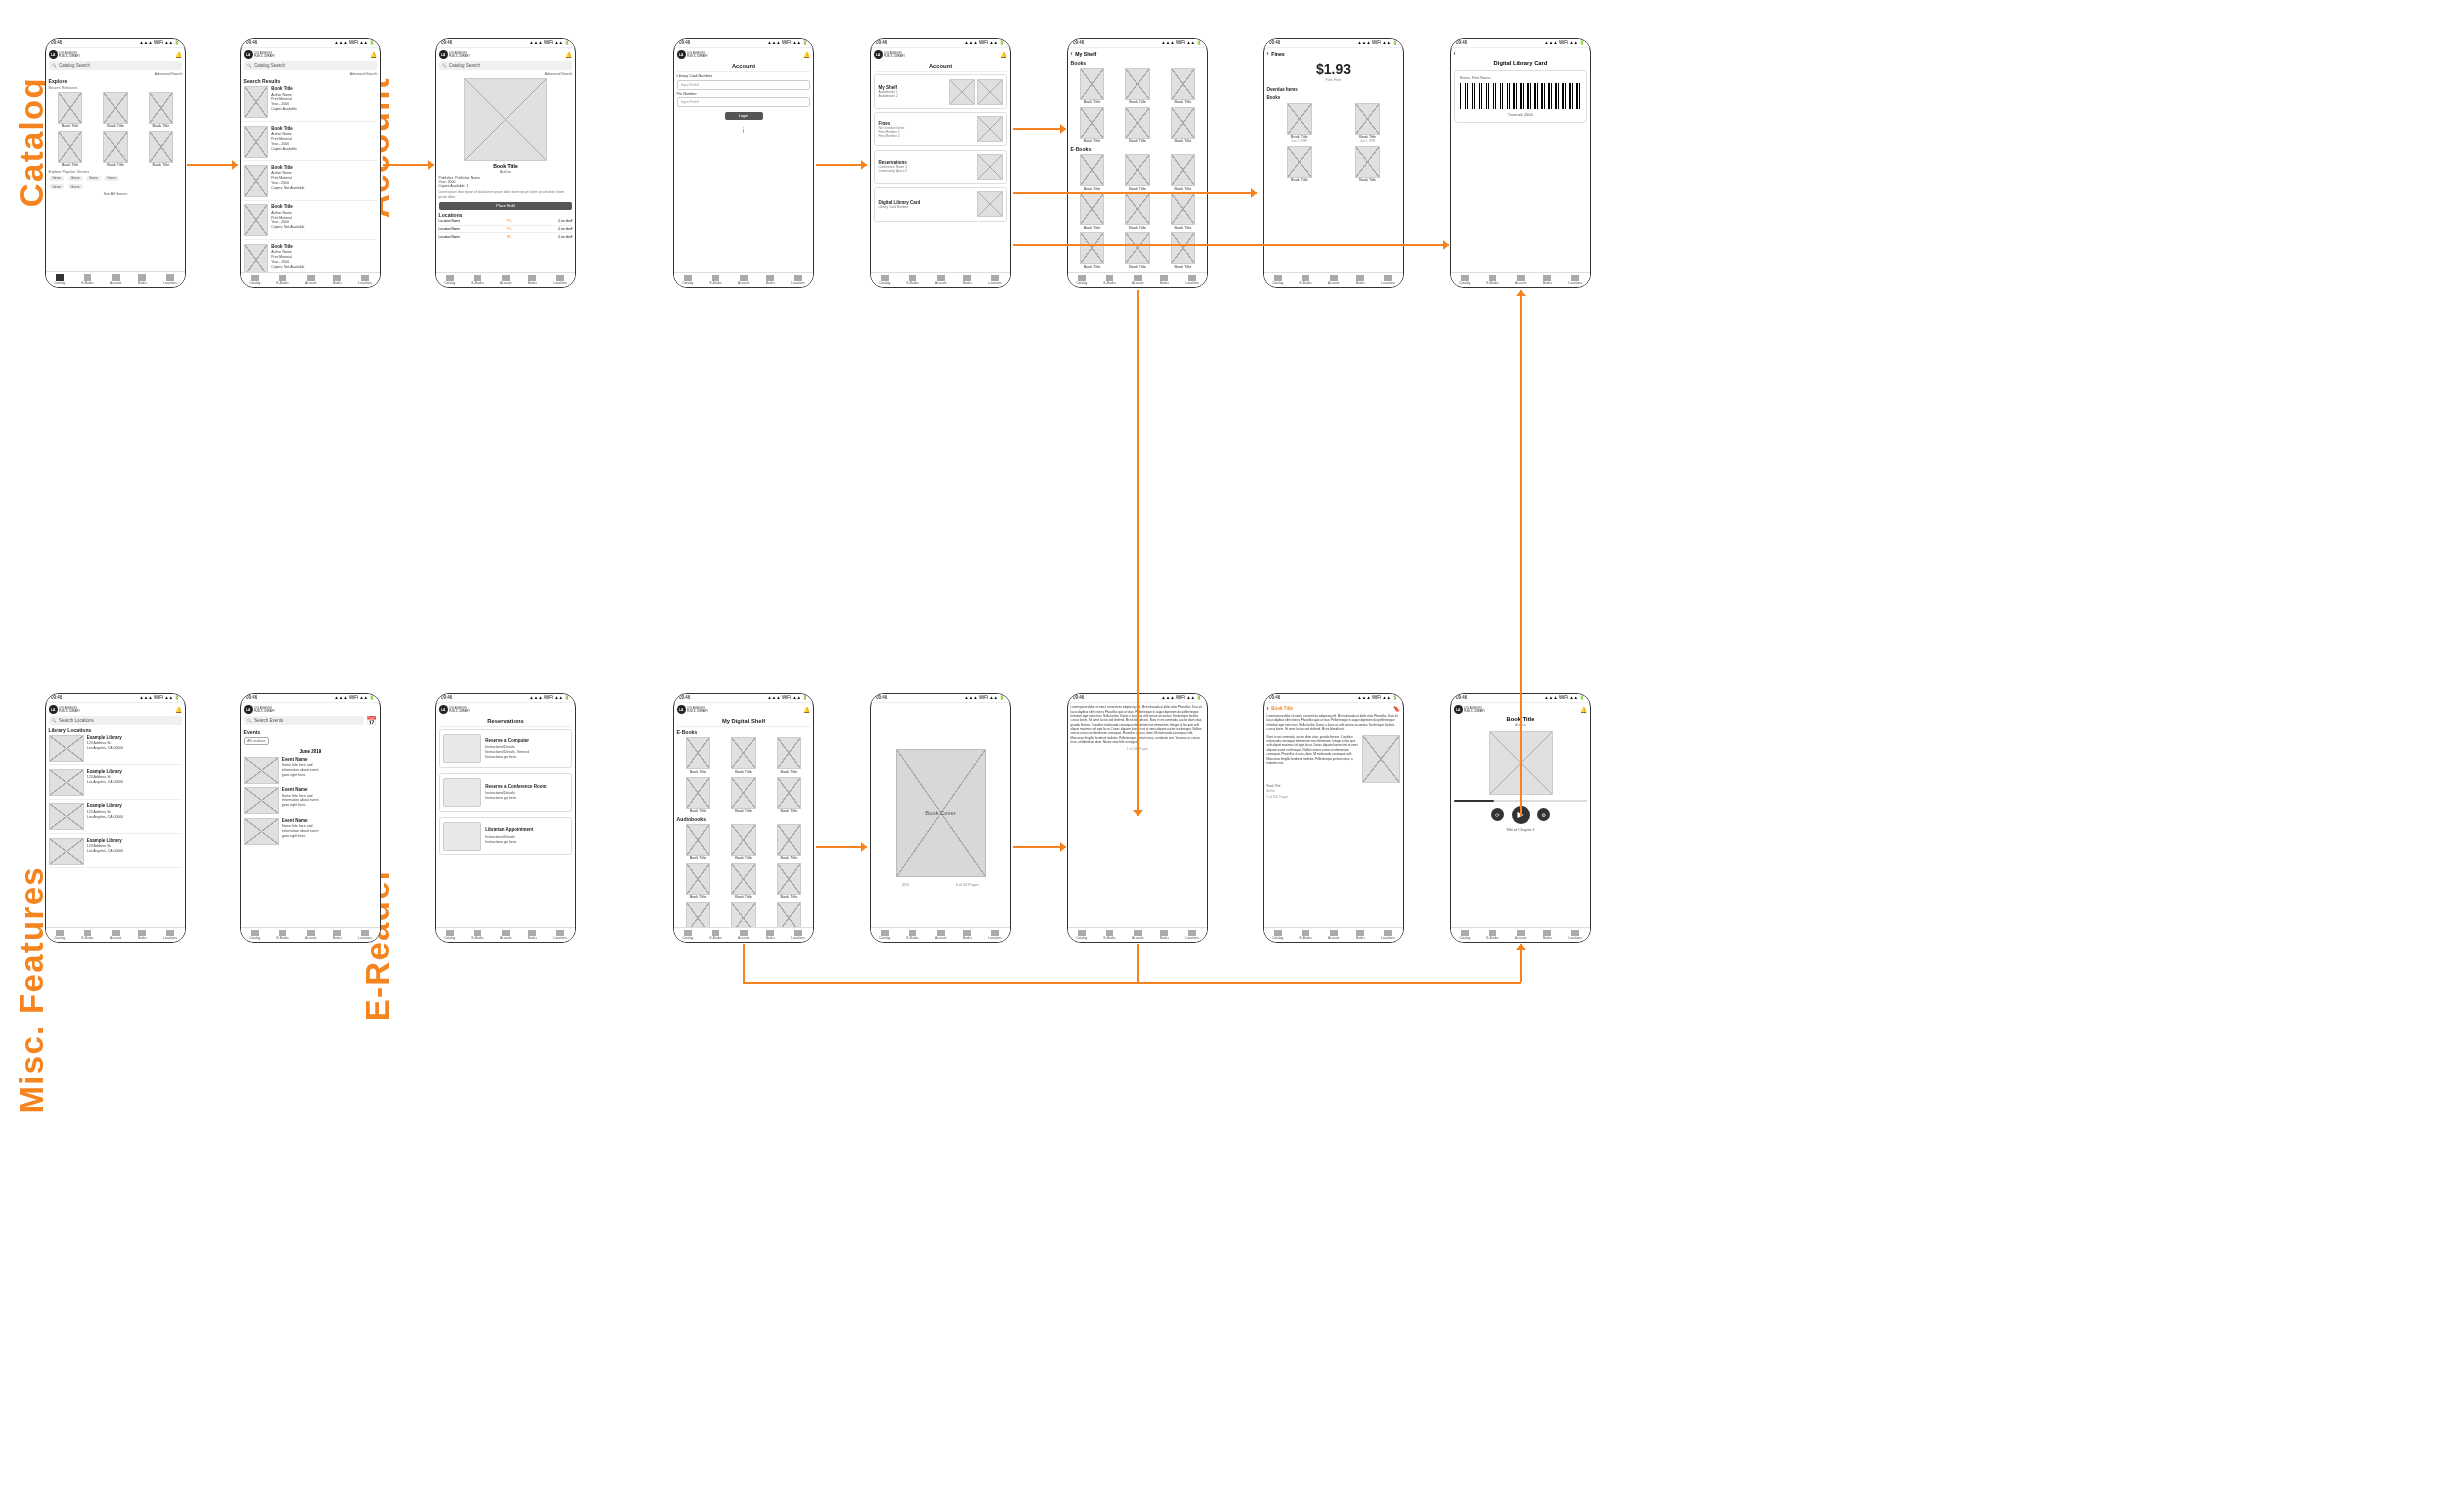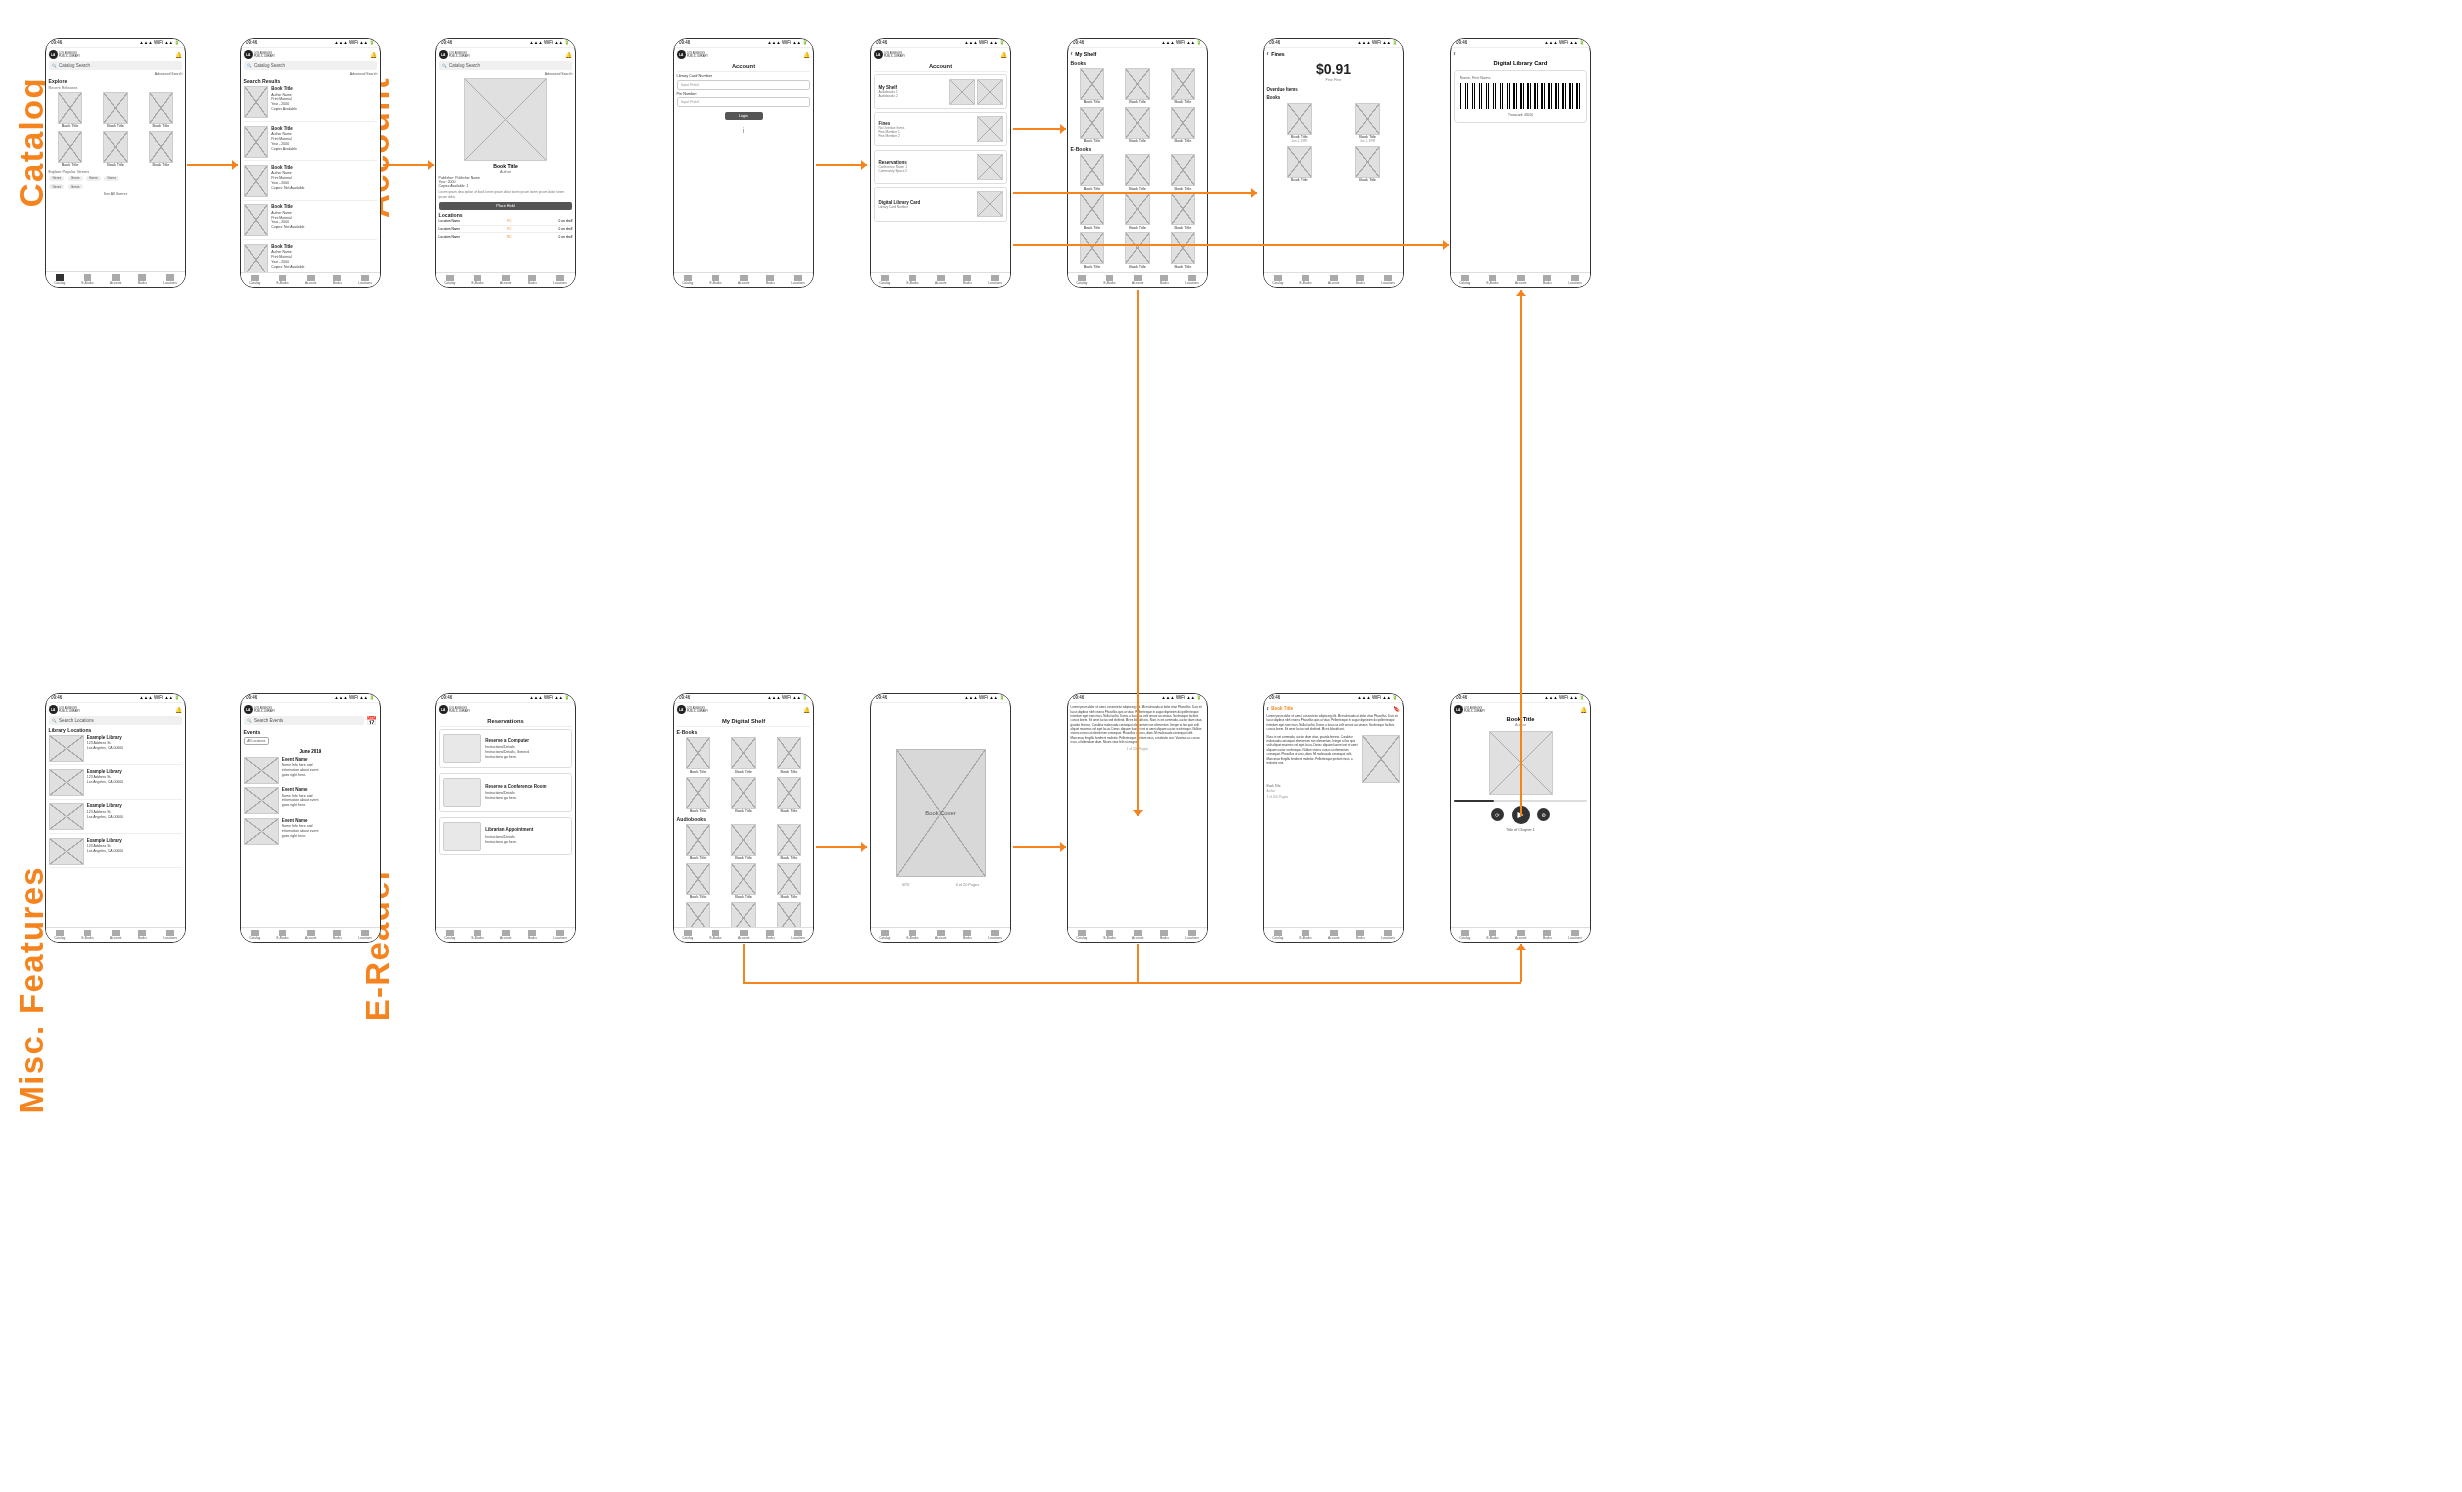--- a/index.html
+++ b/index.html
@@ -1002,21 +1002,21 @@
 <div class="phone" style="left:1263px; top:38px;">
   <div class="phone-status">
     <span>09:46</span>
     <span>▲▲▲ WiFi ▲▲ 🔋</span>
   </div>
   <div class="phone-content">
     <div style="display:flex; align-items:center; margin-bottom:2.6px;">
       <span style="font-size:6.4px; margin-right:2.6px;">‹</span>
       <span style="font-size:5.1px; font-weight:bold;">Fines</span>
     </div>
-    <div class="fine-amount">$0.91</div>
+    <div class="fine-amount">$1.93</div>
     <div class="fine-label">Fine Fine</div>
     <div class="fine-section-title">Overdue Items</div>
     <div class="fine-section-title">Books</div>
     <div class="book-grid-row">
       <div class="book-item">
           <div class="book-thumb-sm"></div>
           <div class="book-title-text">Book Title</div>
           <div style="font-size:2.9px;color:#888;">Jun 1, 1999</div>
         </div>
       <div class="book-item">

